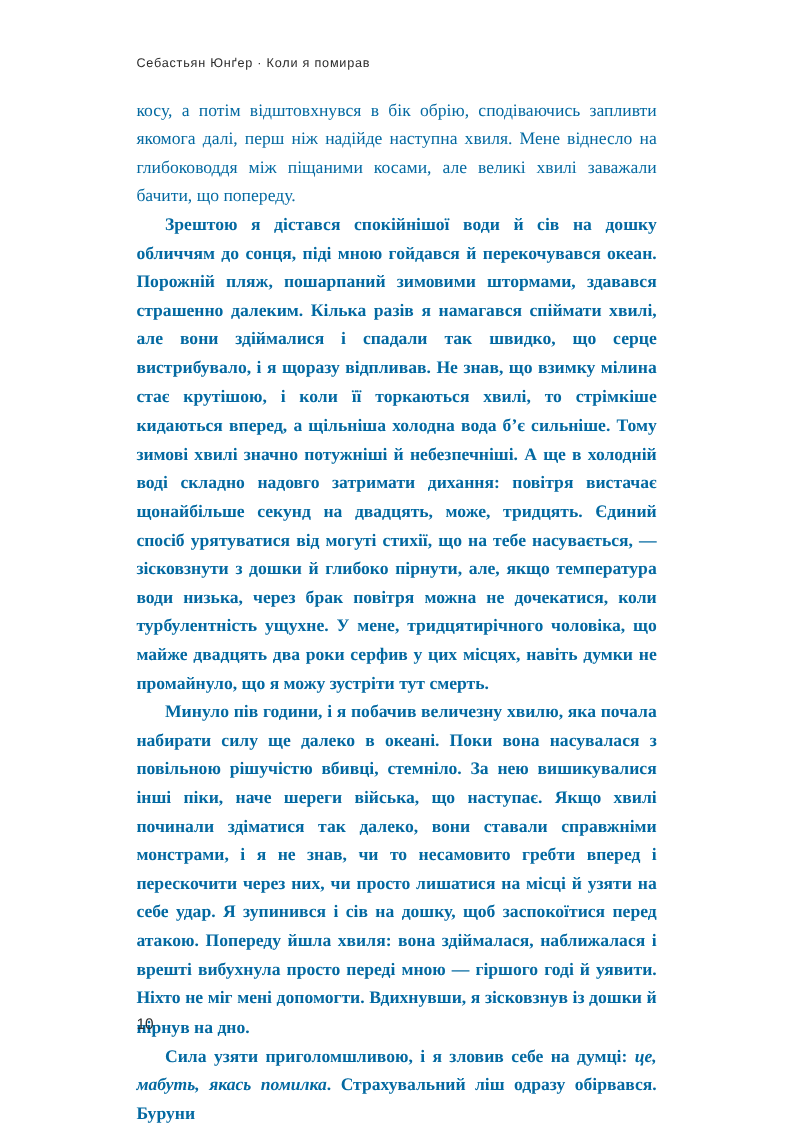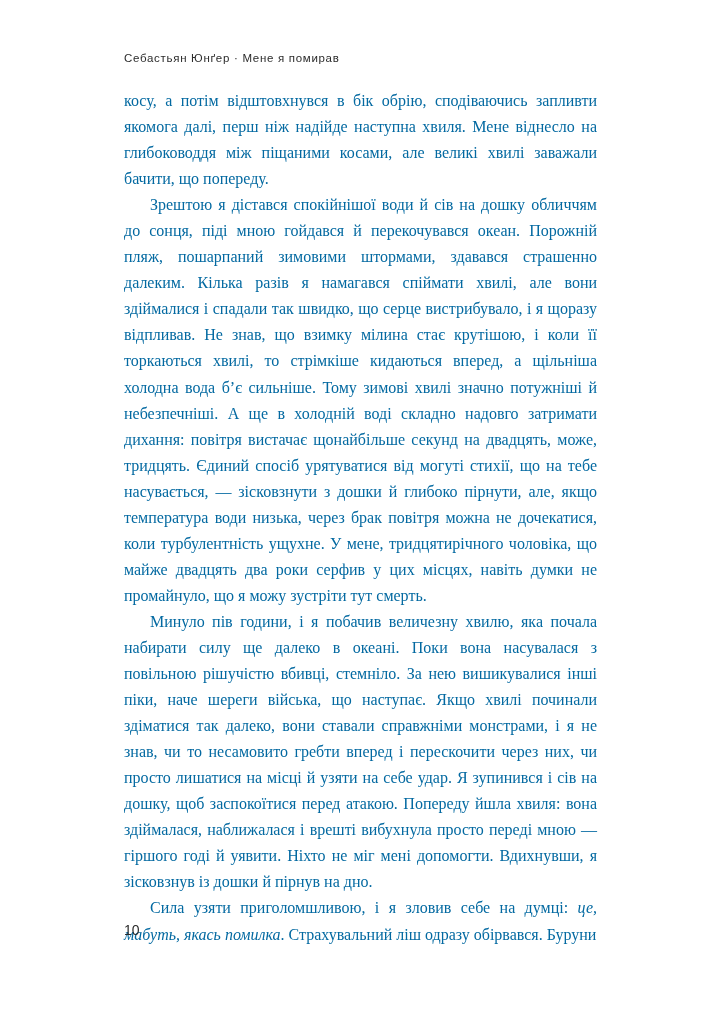--- a/index.html
+++ b/index.html
@@ -39,39 +39,40 @@
     text-justify: inter-word;
     hyphens: manual;
     color: #0369a1;
   }
   .body-text p {
     margin: 0;
     text-indent: 0;
   }
   .body-text p.indent {
     text-indent: 26px;
+    font-weight: bold;
   }
   .body-text i {
     font-style: italic;
   }
   .folio {
     position: absolute;
     left: 124px;
     top: 922px;
     font-family: "Liberation Sans", "DejaVu Sans", sans-serif;
     font-size: 14px;
     color: #2b2b2b;
   }
 </style>
 </head>
 <body>
 
 <div class="page">
 
-  <div class="running-head">Себастьян Юнґер · Мене я помирав</div>
+  <div class="running-head">Себастьян Юнґер · Коли я помирав</div>
 
   <div class="body-text">
       <p><span>косу, а потім відштовхнувся в бік обрію, сподіваючись запливти якомога далі, перш ніж надійде наступна хвиля. Мене віднесло на глибоководдя між піщаними косами, але великі хвилі заважали бачити, що попереду.</span></p>
       <p class="indent"><span>Зрештою я дістався спокійнішої води й сів на дошку обличчям до сонця, піді мною гойдався й перекочувався океан. Порожній пляж, пошарпаний зимовими штормами, здавався страшенно далеким. Кілька разів я намагався спіймати хвилі, але вони здіймалися і спадали так швидко, що серце вистрибувало, і я щоразу відпливав. Не знав, що взимку мілина стає крутішою, і коли її торкаються хвилі, то стрімкіше кидаються вперед, а щільніша холодна вода б’є сильніше. Тому зимові хвилі значно потужніші й небезпечніші. А ще в холодній воді складно надовго затримати дихання: повітря вистачає щонайбільше секунд на двадцять, може, тридцять. Єдиний спосіб урятуватися від могуті стихії, що на тебе насувається, — зісковзнути з дошки й глибоко пірнути, але, якщо температура води низька, через брак повітря можна не дочекатися, коли турбулентність ущухне. У мене, тридцятирічного чоловіка, що майже двадцять два роки серфив у цих місцях, навіть думки не промайнуло, що я можу зустріти тут смерть.</span></p>
       <p class="indent"><span>Минуло пів години, і я побачив величезну хвилю, яка почала набирати силу ще далеко в океані. Поки вона насувалася з повільною рішучістю вбивці, стемніло. За нею вишикувалися інші піки, наче шереги війська, що наступає. Якщо хвилі починали здіматися так далеко, вони ставали справжніми монстрами, і я не знав, чи то несамовито гребти вперед і перескочити через них, чи просто лишатися на місці й узяти на себе удар. Я зупинився і сів на дошку, щоб заспокоїтися перед атакою. Попереду йшла хвиля: вона здіймалася, наближалася і врешті вибухнула просто переді мною — гіршого годі й уявити. Ніхто не міг мені допомогти. Вдихнувши, я зісковзнув із дошки й пірнув на дно.</span></p>
       <p class="indent"><span>Сила узяти приголомшливою, і я зловив себе на думці: </span><i>це, мабуть, якась помилка</i><span>. Страхувальний ліш одразу обірвався. Буруни</span></p>
     </div>
 
   <div class="folio">10</div>
 

